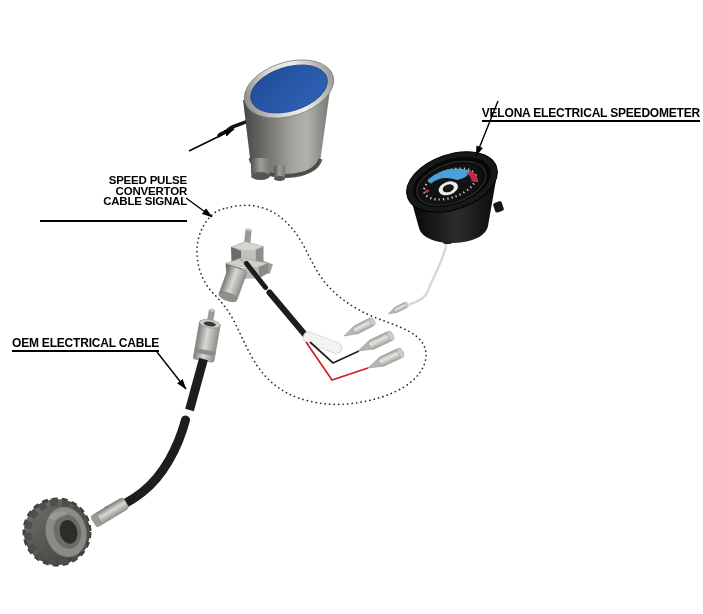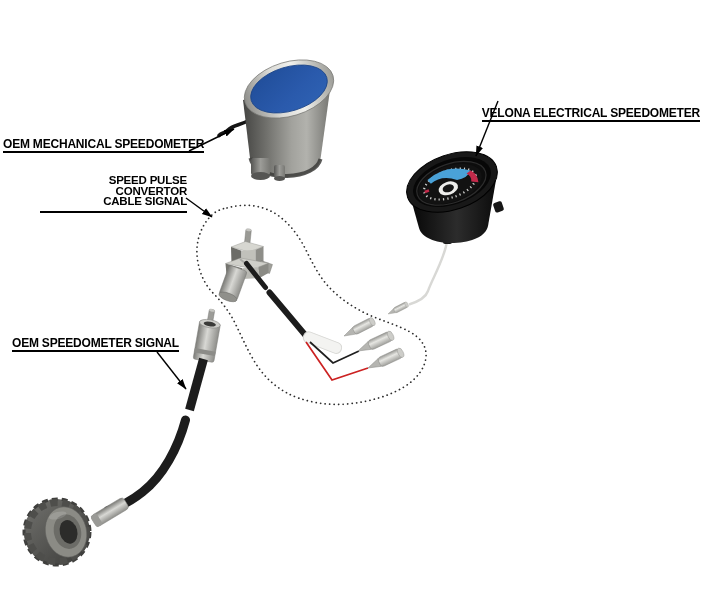--- a/index.html
+++ b/index.html
@@ -2,21 +2,21 @@
 <html><head>
 <meta charset="utf-8">
 <style>
   html,body{margin:0;padding:0;background:#fff;}
   .stage{position:relative;width:703px;height:614px;background:#ffffff;overflow:hidden;
          font-family:"Liberation Sans",sans-serif;}
   svg{position:absolute;left:0;top:0;}
   .label{position:absolute;font-weight:bold;font-size:12px;line-height:12px;color:#000;
          border-bottom:2px solid #000;padding-bottom:1px;letter-spacing:-0.2px;white-space:nowrap;}
   .label-two{position:absolute;font-weight:bold;font-size:11.5px;line-height:10.5px;color:#000;
-         text-align:right;border-bottom:2px solid #000;padding-bottom:4px;letter-spacing:-0.2px;}
+         text-align:right;border-bottom:2px solid #000;padding-bottom:13px;letter-spacing:-0.2px;}
 </style>
 </head>
 <body>
 
 <div class="stage">
 
 <svg width="703" height="614" viewBox="0 0 703 614">
   <defs>
     <linearGradient id="gBody" x1="0" y1="0" x2="1" y2="0">
       <stop offset="0" stop-color="#454543"></stop>
@@ -182,24 +182,23 @@
   </g>
 
   <g stroke="#000" stroke-width="1.4">
     <line x1="189" y1="151" x2="234" y2="129" marker-end="url(#arrowHead)"></line>
     <line x1="186" y1="198" x2="212" y2="217" marker-end="url(#arrowHead)"></line>
     <line x1="498" y1="101" x2="476" y2="156" marker-end="url(#arrowHead)"></line>
     <line x1="157" y1="352" x2="186" y2="389" marker-end="url(#arrowHead)"></line>
   </g>
 </svg>
 
-<div class="label" style="left:3px;top:138px;">OEM MECHANICAL SPEEDOMETER</div>
 
 <div class="label-two" style="left:40px;top:175px;width:147px;">
   <div>SPEED PULSE CONVERTOR</div>
   <div>CABLE SIGNAL</div>
 </div>
 
 <div class="label" style="right:3px;top:87px;margin-top:20px;">VELONA ELECTRICAL SPEEDOMETER</div>
 
-<div class="label" style="left:12px;top:337px;">OEM SPEEDOMETER SIGNAL</div>
+<div class="label" style="left:12px;top:337px;">OEM ELECTRICAL CABLE</div>
 
 </div>
 
 </body></html>

